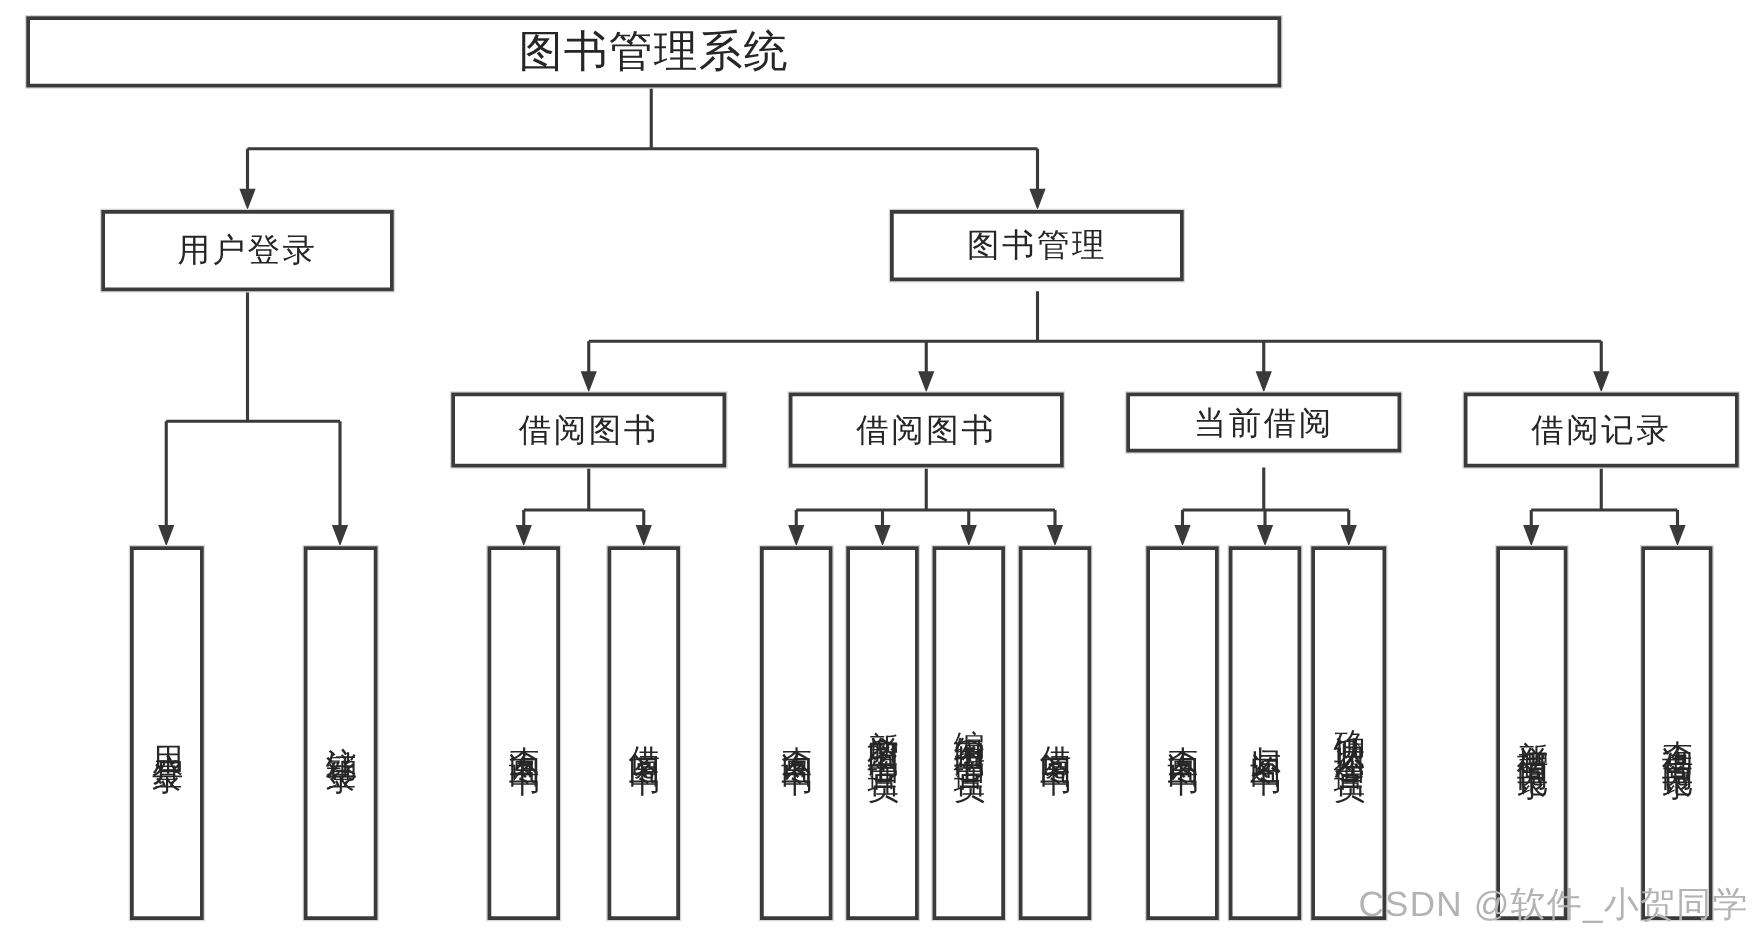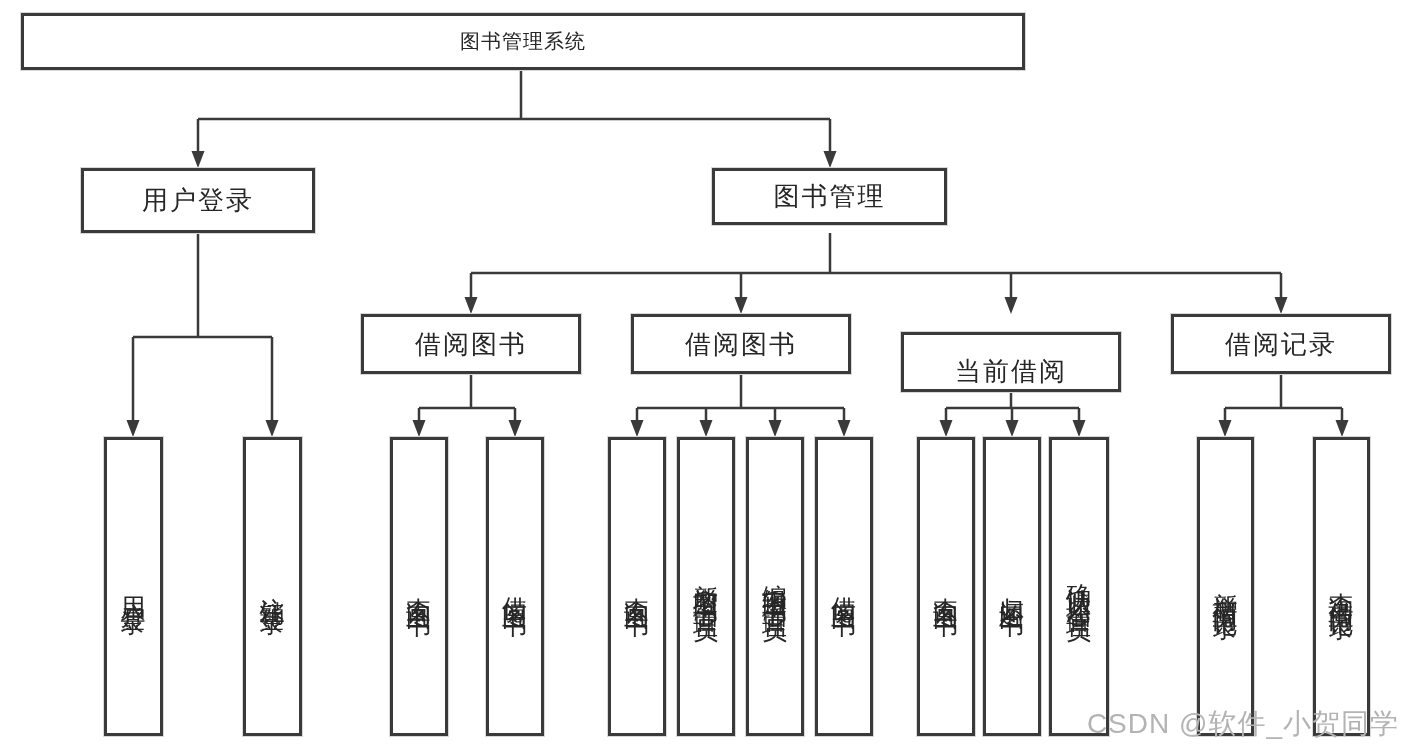--- a/index.html
+++ b/index.html
@@ -23,21 +23,21 @@
     background: #ffffff;
     border: 3px solid #3a3a3a;
     box-shadow: 0 0 0 1px #d8d8d8;
     display: flex;
     align-items: center;
     justify-content: center;
     color: #262626;
     z-index: 2;
   }
   .hbox { font-size: 26px; letter-spacing: 2px; }
-  .root { font-size: 20px; letter-spacing: 1px; }
+  .root { font-size: 35px; letter-spacing: 1px; }
   .leaf {
     writing-mode: vertical-rl;
     text-orientation: mixed;
     font-size: 25px;
     letter-spacing: 5px;
     line-height: 1.2;
   }
   .leaf span { white-space: nowrap; }
   #watermark {
     position: absolute;
@@ -102,21 +102,21 @@
   <div class="box hbox" style="left:712px; top:168px; width:235px; height:57px;">
     <span>图书管理</span>
   </div>
 
   <div class="box hbox" style="left:361px; top:314px; width:220px; height:60px;">
     <span>借阅图书</span>
   </div>
   <div class="box hbox" style="left:631px; top:314px; width:220px; height:60px;">
     <span>借阅图书</span>
   </div>
-  <div class="box hbox" style="left:901px; top:332px; width:220px; height:60px;align-items:flex-end;">
+  <div class="box hbox" style="left:901px; top:314px; width:220px; height:48px;">
     <span>当前借阅</span>
   </div>
   <div class="box hbox" style="left:1171px; top:314px; width:220px; height:60px;">
     <span>借阅记录</span>
   </div>
 
   <div class="box leaf" style="left:104px; top:437px; width:59px; height:299px;">
     <span>用户登录</span>
   </div>
   <div class="box leaf" style="left:243px; top:437px; width:59px; height:299px;">

